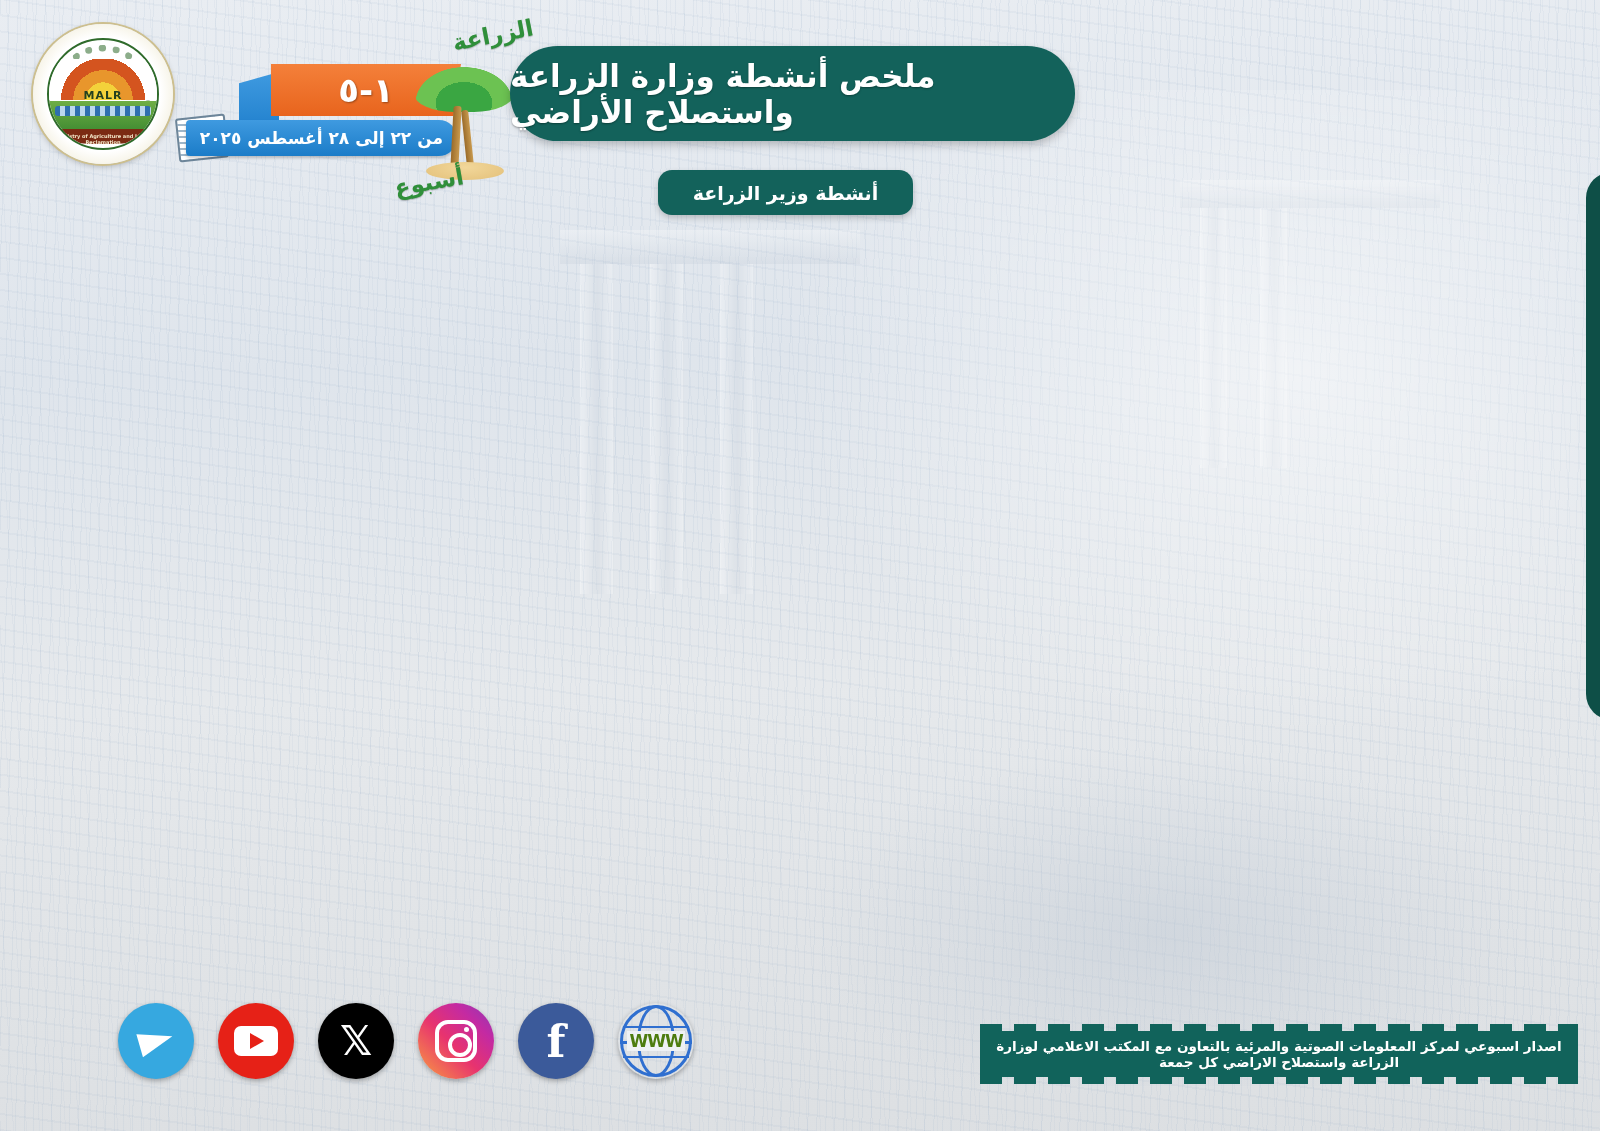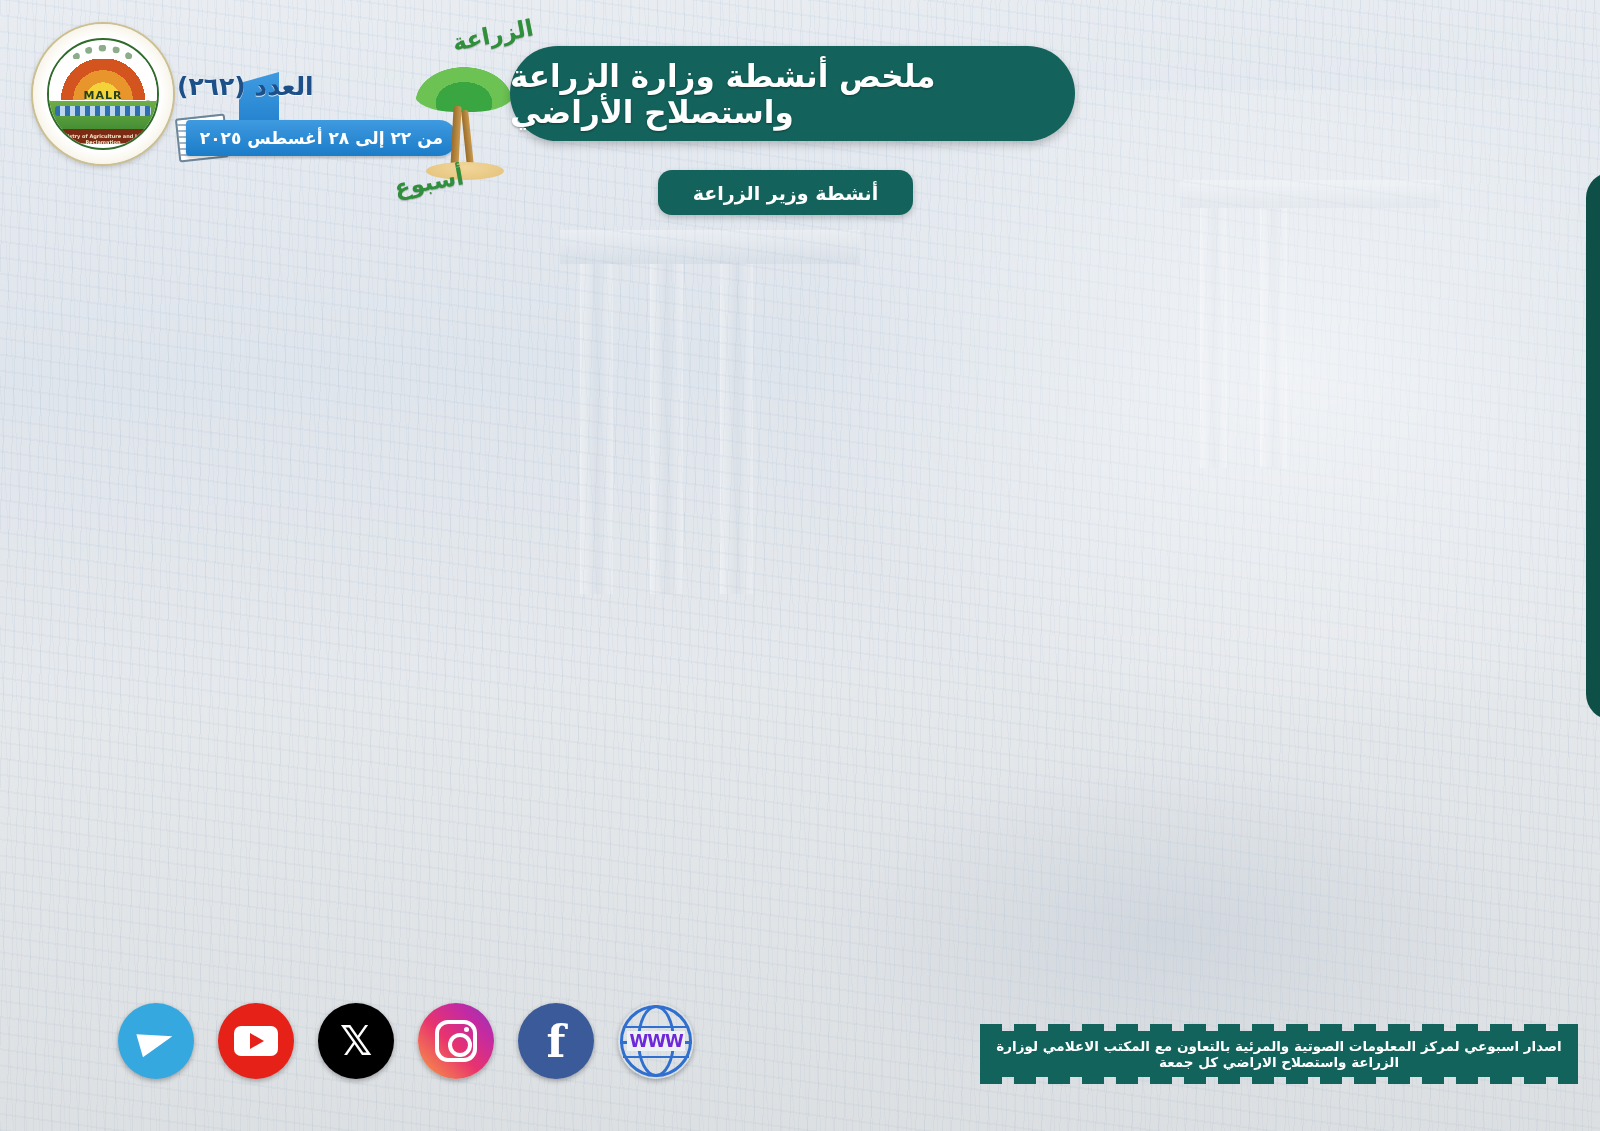--- a/index.html
+++ b/index.html
@@ -154,21 +154,21 @@
     color:#2f9e45; font-size:14px; font-weight:bold; text-shadow:0 1px 0 rgba(255,255,255,.6); }
 
   
   .group { position:absolute; }
   .backpanel { position:absolute; background:#0e4f47; border-radius:26px; }
 
   
   .social { position:absolute; left:118px; top:1003px; display:flex; gap:24px; align-items:center; }
   .sicon { width:76px; height:76px; border-radius:50%; display:flex; align-items:center;
     justify-content:center; color:#fff; font-weight:bold; box-shadow:0 2px 5px rgba(0,0,0,.3); }
-  .s-www { background:transparent; color:#6d28d9; position:relative; }
+  .s-www { background:transparent; color:#4d7c0f; position:relative; }
   .s-www .globe { position:absolute; inset:2px; border:3px solid #2f6fd0; border-radius:50%; }
   .s-www .mer { position:absolute; left:50%; top:2px; bottom:2px; width:50%;
     transform:translateX(-50%); border:3px solid #2f6fd0; border-radius:50%; }
   .s-www .eq { position:absolute; left:2px; right:2px; top:50%; height:0; border-top:3px solid #2f6fd0; }
   .s-www .eq2 { position:absolute; left:5px; right:5px; top:30%; height:0; border-top:2px solid #2f6fd0; }
   .s-www .eq3 { position:absolute; left:5px; right:5px; top:70%; height:0; border-top:2px solid #2f6fd0; }
   .s-www span { position:relative; font-size:17px; letter-spacing:-1px; background:#eef1f4; padding:0 2px; }
   .s-fb { background:#3b5a9a; font-size:44px; font-family:"DejaVu Serif", serif; }
   .s-ig { background:linear-gradient(45deg,#f9a03f 0%, #e8336e 45%, #c32aa3 75%, #8a3ab9 100%); }
   .s-ig .ring { width:42px; height:42px; border:4px solid #fff; border-radius:13px; position:relative; }
@@ -223,21 +223,21 @@
       <div class="seal-water"></div>
       <div class="seal-base"></div>
       <div class="seal-txt-top">MALR</div>
       <div class="seal-txt-bot">Ministry of Agriculture and Land Reclamation</div>
     </div>
   </div>
 
   <div class="issue-badge">
     <div class="ib-books"></div>
     <div class="ib-flagfold"></div>
-    <div class="ib-issue">العدد (٢٦٢)</div>
+    <div class="ib-num">١-٥</div>
     <div class="ib-date">من ٢٢ إلى ٢٨ أغسطس ٢٠٢٥</div>
   </div>
 
   <div class="palm-logo">
     <div class="palm-word-top">الزراعة</div>
     <div class="palm-canopy"></div>
     <div class="palm-trunk"></div>
     <div class="palm-trunk2"></div>
     <div class="palm-sand"></div>
     <div class="palm-word-bot">أسبوع</div>

